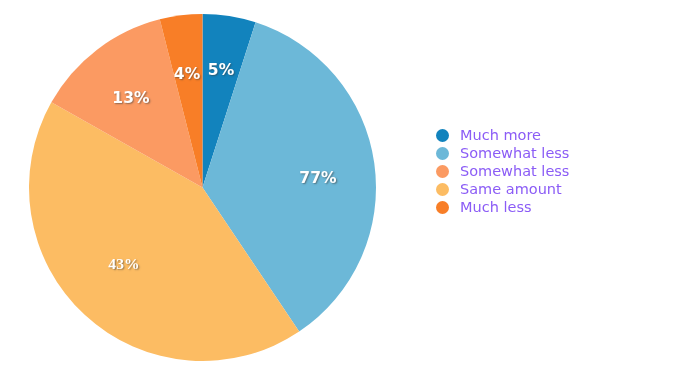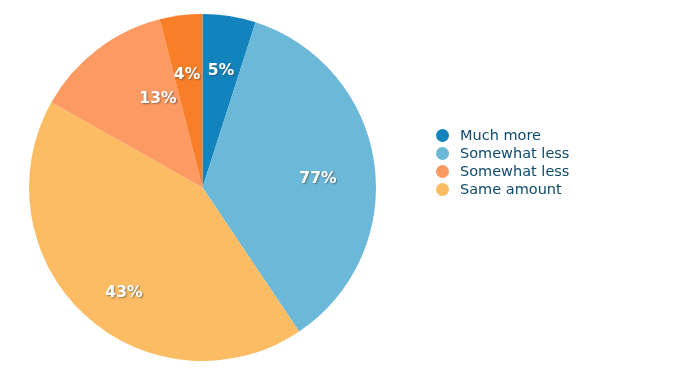--- a/index.html
+++ b/index.html
@@ -63,21 +63,21 @@
   }
   .legend-swatch {
     width: 13px;
     height: 13px;
     border-radius: 50%;
     flex: 0 0 auto;
     margin-right: 11px;
   }
   .legend-label {
     font-size: 14.5px;
-    color: #0c4a6e;
+    color: #8b5cf6;
     line-height: 18px;
     white-space: nowrap;
   }
 </style>
 </head>
 <body>
 
 <div id="chart-root">
 
   <div id="pie-area">
@@ -86,37 +86,41 @@
           <path d="M 202.5 187.5 L 202.50 14.00 A 173.5 173.5 0 0 1 255.60 22.33 Z" fill="#1283bd"></path>
           <path d="M 202.5 187.5 L 255.60 22.33 A 173.5 173.5 0 0 1 299.17 331.57 Z" fill="#6cb8d8"></path>
           <path d="M 202.5 187.5 L 299.17 331.57 A 173.5 173.5 0 0 1 51.35 102.31 Z" fill="#fcbc63"></path>
           <path d="M 202.5 187.5 L 51.35 102.31 A 173.5 173.5 0 0 1 159.77 19.34 Z" fill="#fb9a62"></path>
           <path d="M 202.5 187.5 L 159.77 19.34 A 173.5 173.5 0 0 1 202.50 14.00 Z" fill="#f87e27"></path>
         </g>
     </svg>
 
     <div class="slice-label" style="left:221px; top:70px;">5%</div>
     <div class="slice-label" style="left:318px; top:178px;">77%</div>
-    <div class="slice-label" style="left:124px; top:292px;">43%</div>
-    <div class="slice-label" style="left:131px; top:98px;margin-left:27px;">13%</div>
+    <div class="slice-label" style="left:124px; top:264px;font-family:Liberation Serif, serif;">43%</div>
+    <div class="slice-label" style="left:131px; top:98px;">13%</div>
     <div class="slice-label" style="left:187px; top:74px;">4%</div>
   </div>
 
   <div id="legend">
       <div class="legend-row">
         <span class="legend-swatch" style="background: rgb(18, 131, 189);"></span>
         <span class="legend-label">Much more</span>
       </div>
       <div class="legend-row">
         <span class="legend-swatch" style="background: rgb(108, 184, 216);"></span>
         <span class="legend-label">Somewhat less</span>
       </div>
       <div class="legend-row">
         <span class="legend-swatch" style="background: rgb(251, 154, 98);"></span>
         <span class="legend-label">Somewhat less</span>
       </div>
       <div class="legend-row">
         <span class="legend-swatch" style="background: rgb(252, 188, 99);"></span>
         <span class="legend-label">Same amount</span>
       </div>
+      <div class="legend-row">
+        <span class="legend-swatch" style="background: rgb(248, 126, 39);"></span>
+        <span class="legend-label">Much less</span>
+      </div>
     </div>
 
 </div>
 
 </body></html>

